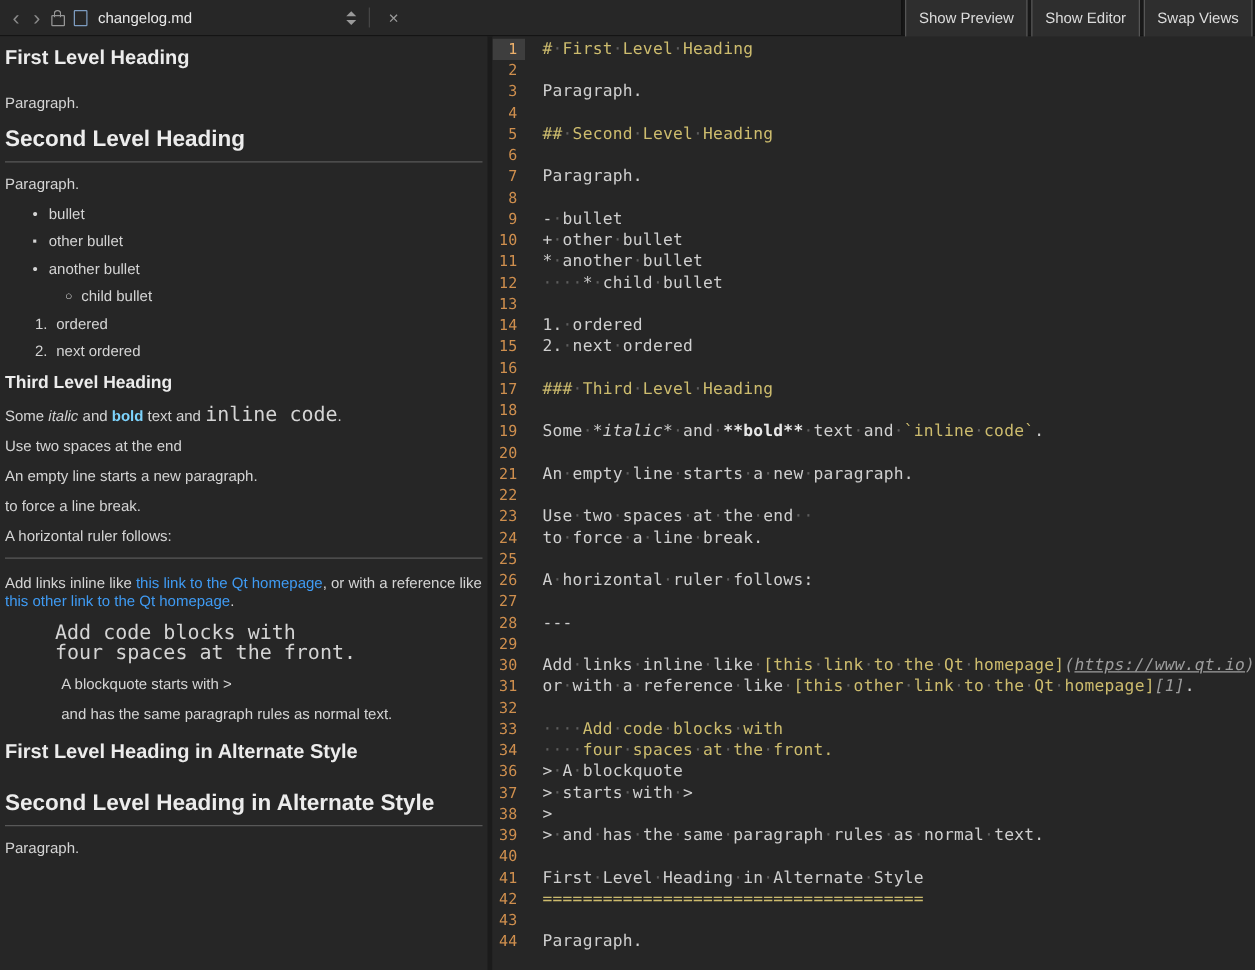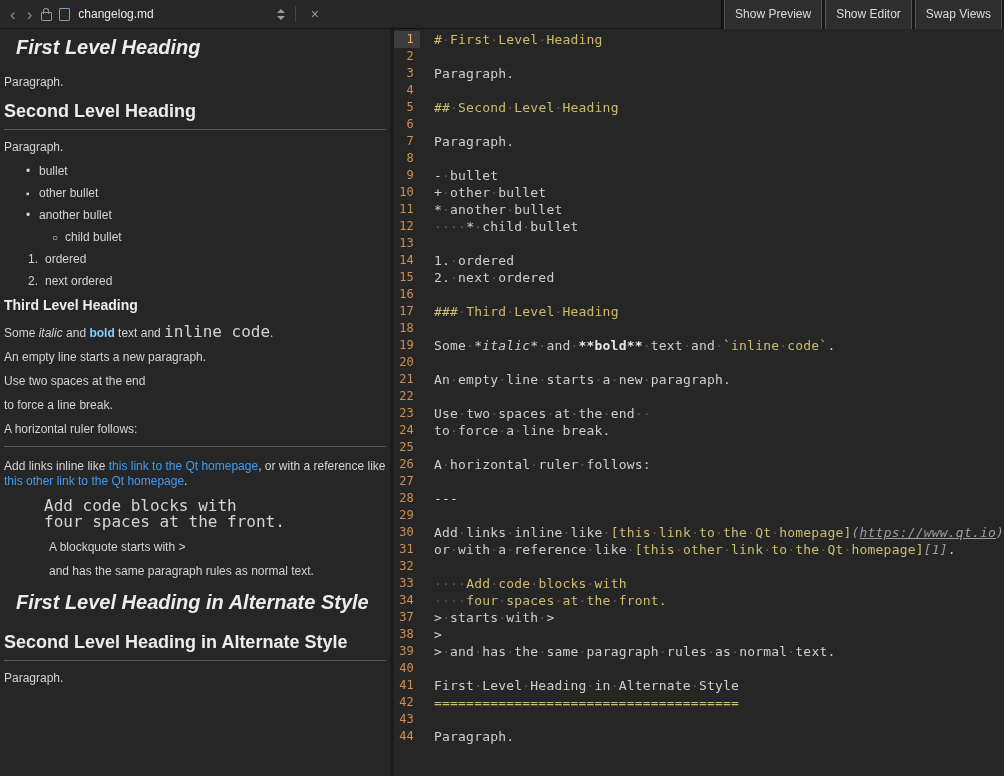--- a/index.html
+++ b/index.html
@@ -24,21 +24,21 @@
   .tb-right{display:flex;align-items:center;gap:3px;padding:0 2px;background:#181818;border-left:1px solid #101010;}
   .viewbtn{background:#2e2e2e;border:1px solid #555;color:#dcdcdc;font-size:12px;height:36px;padding:0 10px;font-family:"Liberation Sans",sans-serif;cursor:pointer;}
 
   
   .main{flex:1;display:flex;overflow:hidden;}
   .preview{width:382px;flex:0 0 382px;padding:4px 4px 0 4px;overflow:hidden;color:#d4d4d4;background:#262626;}
   .divider{width:4px;flex:0 0 4px;background:#1b1b1b;cursor:col-resize;}
   .editor{flex:1;padding-top:2px;overflow:hidden;background:#262626;font-family:"DejaVu Sans Mono",monospace;font-size:13px;letter-spacing:0.2px;}
 
   
-  .pv-h1{font-size:20px;line-height:28px;font-weight:bold;color:#ececec;margin:0 12px 14px;font-style:italic;}
+  .pv-h1{font-size:16px;line-height:28px;font-weight:bold;color:#ececec;margin:0 0 14px;}
   .pv-h1.alt{margin-top:6px;}
   .pv-p{font-size:12px;line-height:15px;margin:0 0 9px;color:#d4d4d4;}
   .pv-h2{font-size:18px;line-height:24px;font-weight:bold;color:#ececec;border-bottom:1px solid #585858;padding-bottom:6px;margin:2px 0 10px;}
   .pv-h3{font-size:14px;line-height:18px;font-weight:bold;color:#ececec;margin:4px 0 10px;}
   .pv-li{display:flex;font-size:12px;line-height:15px;margin:0 0 7px;}
   .pv-li.lvl1{padding-left:22px;}
   .pv-li.lvl2{padding-left:48px;}
   .pv-li .mk{flex:0 0 13px;}
   .pv-ol{display:flex;font-size:12px;line-height:15px;margin:0 0 7px;padding-left:24px;}
   .pv-ol .num{flex:0 0 17px;}
@@ -116,22 +116,22 @@
         <div class="pv-ol">
           <span class="num">1.</span>
           <span>ordered</span>
         </div>
         <div class="pv-ol">
           <span class="num">2.</span>
           <span>next ordered</span>
         </div>
         <div class="pv-h3">Third Level Heading</div>
         <div class="pv-rich"><span>Some </span><span class="pv-i">italic</span><span> and </span><span class="pv-b">bold</span><span> text and </span><span class="pv-ci">inline code</span><span>.</span></div>
+        <div class="pv-p">Use two spaces at the end</div>
         <div class="pv-p">An empty line starts a new paragraph.</div>
-        <div class="pv-p">Use two spaces at the end</div>
         <div class="pv-p">to force a line break.</div>
         <div class="pv-p">A horizontal ruler follows:</div>
         <hr class="pv-hr">
         <div class="pv-rich"><span>Add links inline like </span><span class="pv-a">this link to the Qt homepage</span><span>, or with a reference like </span><span class="pv-a">this other link to the Qt homepage</span><span>.</span></div>
         <div class="pv-code">Add code blocks with
 four spaces at the front.</div>
         <div class="pv-quote">A blockquote starts with &gt;</div>
         <div class="pv-quote">and has the same paragraph rules as normal text.</div>
         <div class="pv-h1 alt">First Level Heading in Alternate Style</div>
         <div class="pv-h2">Second Level Heading in Alternate Style</div>
@@ -166,20 +166,21 @@
         <div class="ed-row"><span class="ln">25</span><span class="code"></span></div>
         <div class="ed-row"><span class="ln">26</span><span class="code"><span class="seg-t">A<span class="ws">·</span>horizontal<span class="ws">·</span>ruler<span class="ws">·</span>follows:</span></span></div>
         <div class="ed-row"><span class="ln">27</span><span class="code"></span></div>
         <div class="ed-row"><span class="ln">28</span><span class="code"><span class="seg-t">---</span></span></div>
         <div class="ed-row"><span class="ln">29</span><span class="code"></span></div>
         <div class="ed-row"><span class="ln">30</span><span class="code"><span class="seg-t">Add<span class="ws">·</span>links<span class="ws">·</span>inline<span class="ws">·</span>like<span class="ws">·</span></span><span class="seg-u">[this<span class="ws">·</span>link<span class="ws">·</span>to<span class="ws">·</span>the<span class="ws">·</span>Qt<span class="ws">·</span>homepage]</span><span class="seg-i">(</span><span class="seg-iu">https://www.qt.io</span><span class="seg-i">)</span></span></div>
         <div class="ed-row"><span class="ln">31</span><span class="code"><span class="seg-t">or<span class="ws">·</span>with<span class="ws">·</span>a<span class="ws">·</span>reference<span class="ws">·</span>like<span class="ws">·</span></span><span class="seg-u">[this<span class="ws">·</span>other<span class="ws">·</span>link<span class="ws">·</span>to<span class="ws">·</span>the<span class="ws">·</span>Qt<span class="ws">·</span>homepage]</span><span class="seg-i">[1]</span><span class="seg-t">.</span></span></div>
         <div class="ed-row"><span class="ln">32</span><span class="code"></span></div>
         <div class="ed-row"><span class="ln">33</span><span class="code"><span class="seg-t"><span class="ws">·</span><span class="ws">·</span><span class="ws">·</span><span class="ws">·</span></span><span class="seg-u">Add<span class="ws">·</span>code<span class="ws">·</span>blocks<span class="ws">·</span>with</span></span></div>
         <div class="ed-row"><span class="ln">34</span><span class="code"><span class="seg-t"><span class="ws">·</span><span class="ws">·</span><span class="ws">·</span><span class="ws">·</span></span><span class="seg-u">four<span class="ws">·</span>spaces<span class="ws">·</span>at<span class="ws">·</span>the<span class="ws">·</span>front.</span></span></div>
+        <div class="ed-row"><span class="ln">36</span><span class="code"><span class="seg-t">&gt;<span class="ws">·</span>A<span class="ws">·</span>blockquote</span></span></div>
         <div class="ed-row"><span class="ln">37</span><span class="code"><span class="seg-t">&gt;<span class="ws">·</span>starts<span class="ws">·</span>with<span class="ws">·</span>&gt;</span></span></div>
         <div class="ed-row"><span class="ln">38</span><span class="code"><span class="seg-t">&gt;</span></span></div>
         <div class="ed-row"><span class="ln">39</span><span class="code"><span class="seg-t">&gt;<span class="ws">·</span>and<span class="ws">·</span>has<span class="ws">·</span>the<span class="ws">·</span>same<span class="ws">·</span>paragraph<span class="ws">·</span>rules<span class="ws">·</span>as<span class="ws">·</span>normal<span class="ws">·</span>text.</span></span></div>
         <div class="ed-row"><span class="ln">40</span><span class="code"></span></div>
         <div class="ed-row"><span class="ln">41</span><span class="code"><span class="seg-t">First<span class="ws">·</span>Level<span class="ws">·</span>Heading<span class="ws">·</span>in<span class="ws">·</span>Alternate<span class="ws">·</span>Style</span></span></div>
         <div class="ed-row"><span class="ln">42</span><span class="code"><span class="seg-h">======================================</span></span></div>
         <div class="ed-row"><span class="ln">43</span><span class="code"></span></div>
         <div class="ed-row"><span class="ln">44</span><span class="code"><span class="seg-t">Paragraph.</span></span></div>
       </div>
   </div>

